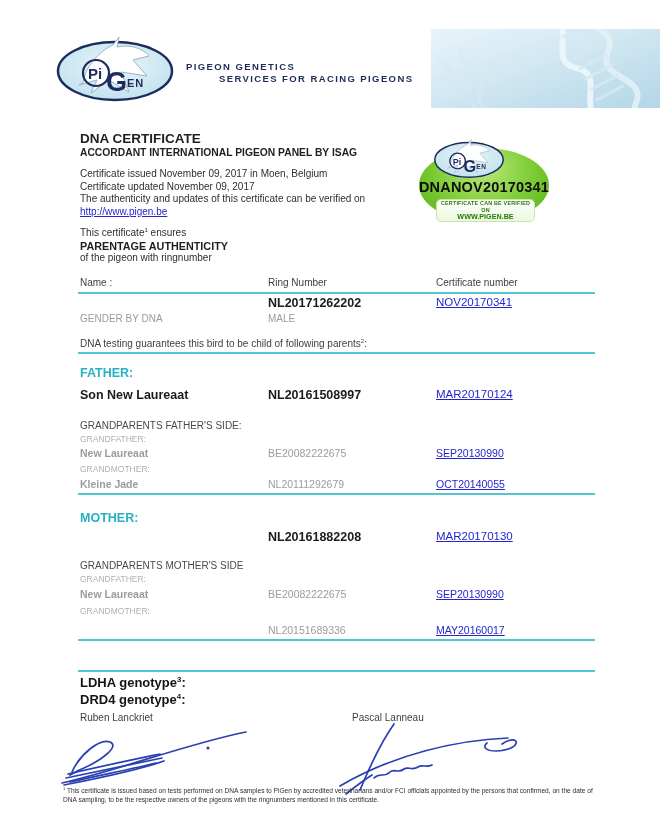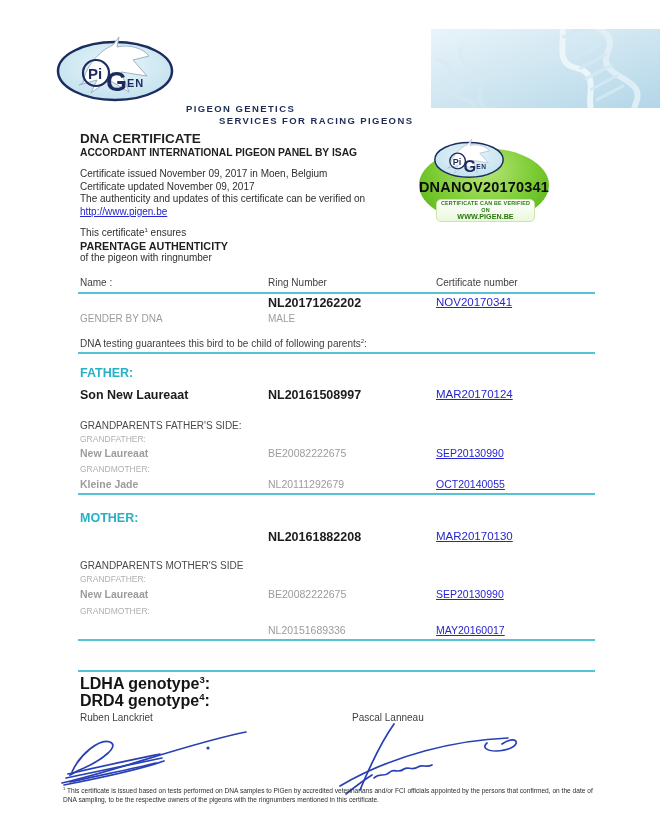--- a/index.html
+++ b/index.html
@@ -2,21 +2,21 @@
 <html><head>
 <meta charset="utf-8">
 <style>
   html,body{margin:0;padding:0;background:#ffffff;}
   .page{position:relative;width:668px;height:815px;background:#ffffff;overflow:hidden;
         font-family:"Liberation Sans",sans-serif;color:#3a3a3a;}
 
   
   .logo-main{position:absolute;left:55px;top:33px;width:120px;height:70px;}
   .tagline{position:absolute;left:186px;top:61px;font-size:9.5px;font-weight:bold;
-           color:#1d2c55;letter-spacing:1.4px;line-height:12px;white-space:nowrap;margin-top:42px;}
+           color:#1d2c55;letter-spacing:1.4px;line-height:12px;white-space:nowrap;}
   .tagline .tl2{margin-left:33px;}
   .dna-banner{position:absolute;left:430px;top:29px;width:231px;height:79px;}
 
   
   .titleblock{position:absolute;left:80px;top:131px;width:345px;font-size:10px;
               color:#2f2f2f;line-height:12.5px;}
   .titleblock .h1{font-size:13.5px;font-weight:bold;color:#1f1f1f;line-height:15px;}
   .titleblock .h2{font-size:10.3px;font-weight:bold;color:#1f1f1f;line-height:13px;}
   .titleblock .gap{height:9px;}
   .bold{font-weight:bold;font-size:10.8px;color:#1f1f1f;}
@@ -47,21 +47,21 @@
   .ringbold{font-size:12.5px;font-weight:bold;color:#1c1c1c;}
   .biglink{font-size:11.5px;}
   .smalllink{font-size:10.5px;}
   .graylabel{font-size:10px;color:#9c9c9c;}
   .cyanhead{font-size:12.5px;font-weight:bold;color:#27b0c6;}
   .boldname{font-size:12.5px;font-weight:bold;color:#1c1c1c;text-align:right;}
   .gphead{font-size:10px;color:#4a4a4a;}
   .gplabel{font-size:8.5px;color:#b0b0b0;}
   .grayname{font-size:10.5px;font-weight:bold;color:#9c9c9c;}
   .grayring{font-size:10.5px;color:#9c9c9c;}
-  .gene{font-size:16px;font-weight:bold;color:#141414;}
+  .gene{font-size:13px;font-weight:bold;color:#141414;}
   .signame{font-size:10px;color:#3f3f3f;}
 
   .sig{position:absolute;}
   .sig path{fill:none;stroke:#2840b4;stroke-width:1.7;stroke-linecap:round;}
 
   .footnote{position:absolute;left:63px;top:786px;width:545px;font-size:6.6px;
             line-height:9px;color:#2e2e2e;}
 </style>
 </head>
 <body>

